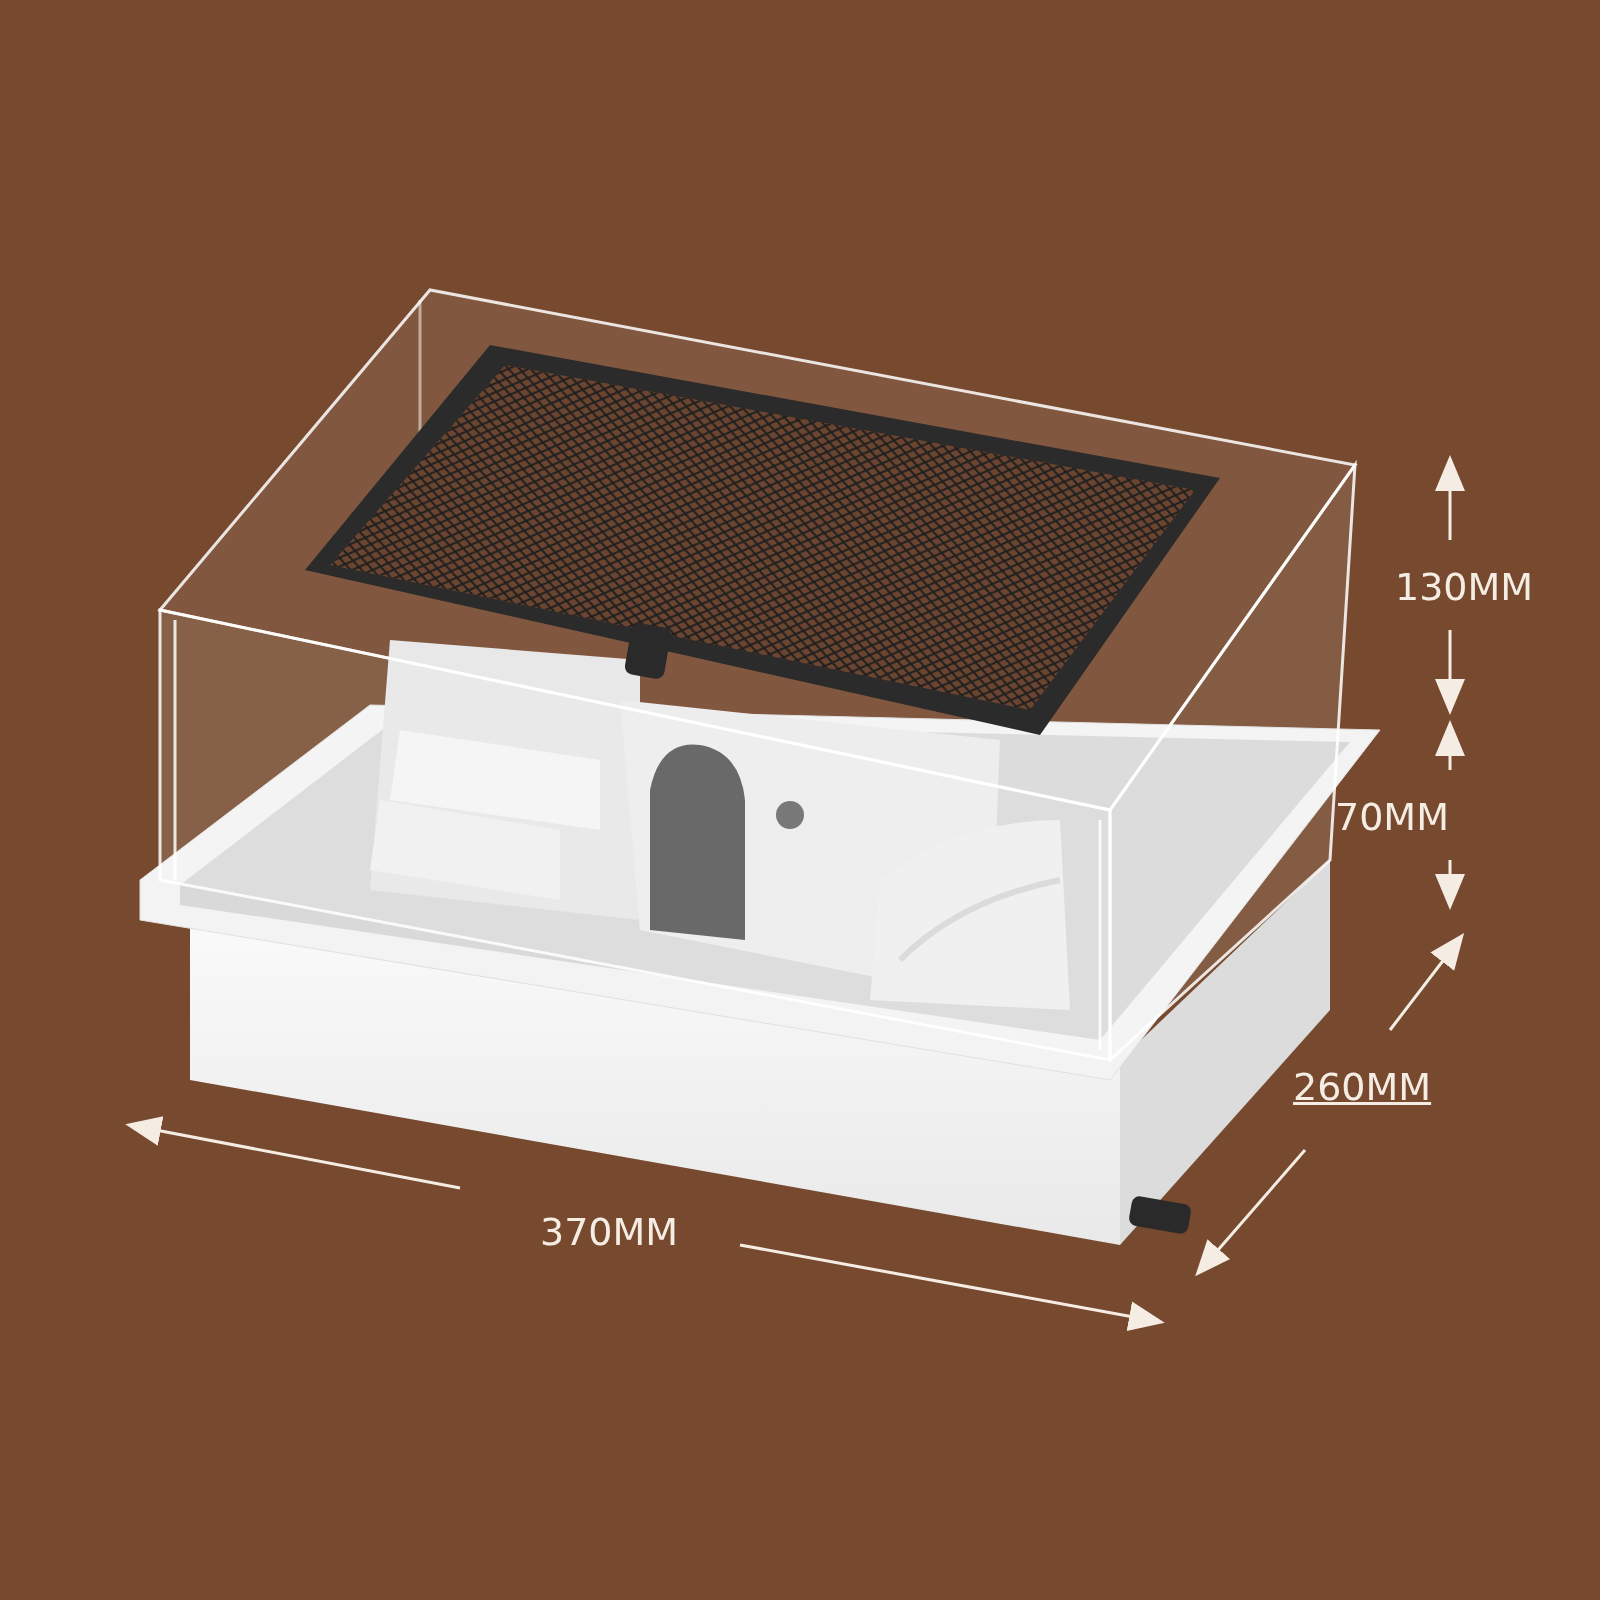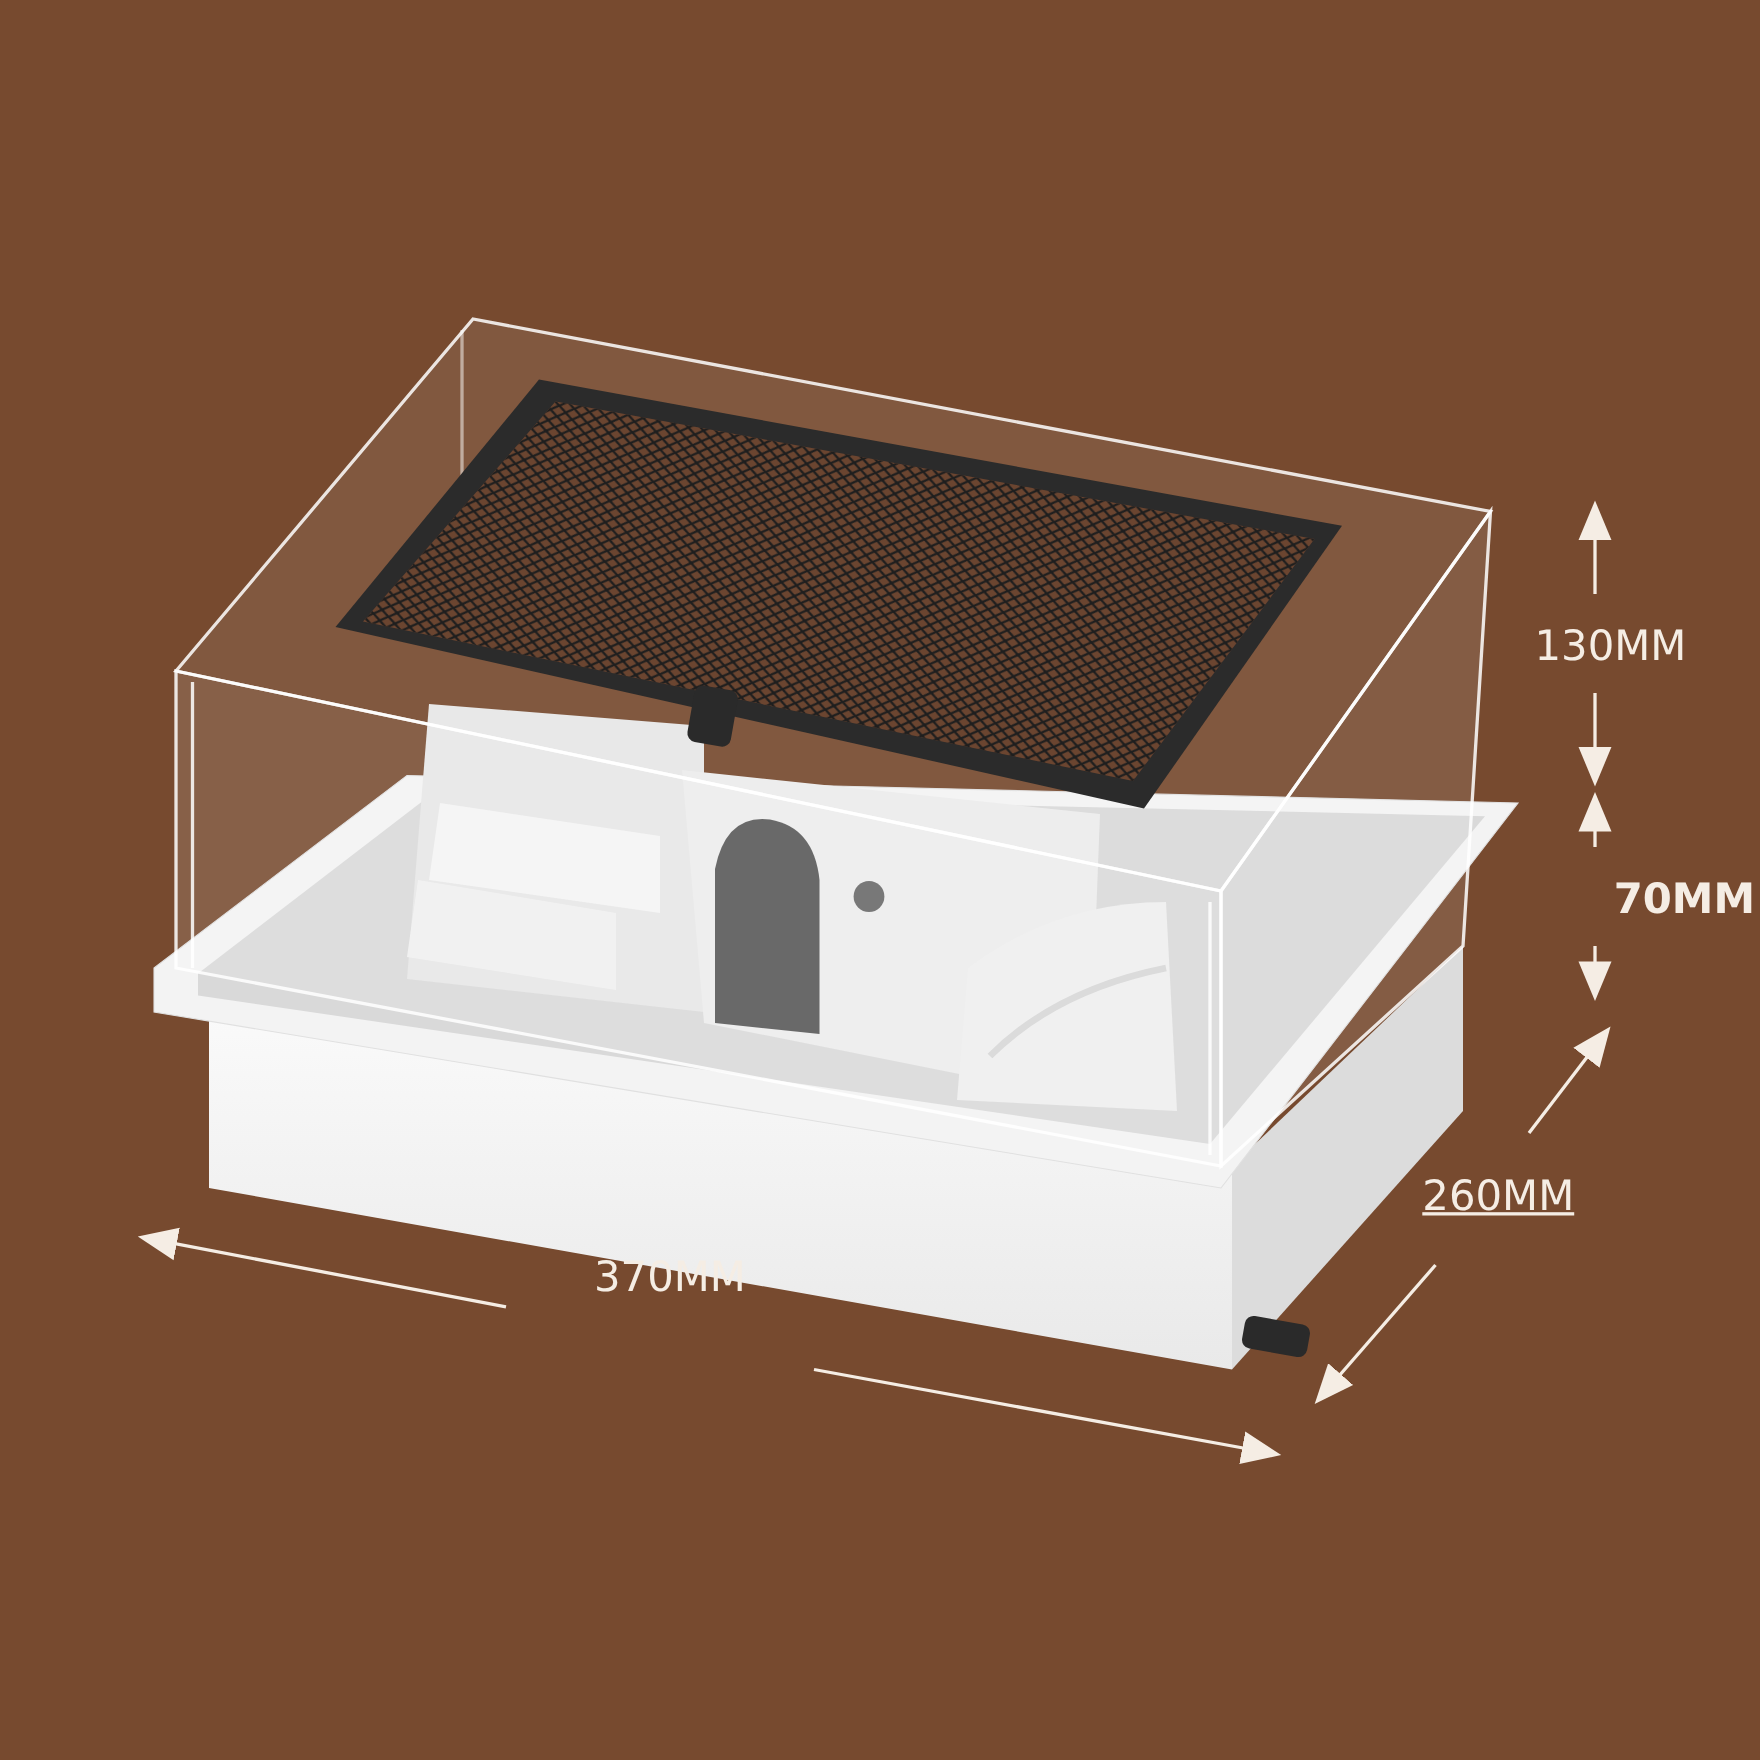--- a/index.html
+++ b/index.html
@@ -70,16 +70,16 @@
     <line x1="1450" y1="770" x2="1450" y2="735" marker-end="url(#ah)"></line>
     <line x1="1450" y1="860" x2="1450" y2="895" marker-end="url(#ah)"></line>
     <line x1="1390" y1="1030" x2="1455" y2="945" marker-end="url(#ah)"></line>
     <line x1="1305" y1="1150" x2="1205" y2="1265" marker-end="url(#ah)"></line>
     <line x1="460" y1="1188" x2="140" y2="1127" marker-end="url(#ah)"></line>
     <line x1="740" y1="1245" x2="1150" y2="1320" marker-end="url(#ah)"></line>
   </g>
 </svg>
 
 <div class="dim-label" style="left:1395px;top:565px;">130MM</div>
-<div class="dim-label" style="left:1467px;top:795px;font-weight:bold;">70MM</div>
+<div class="dim-label" style="left:1335px;top:795px;">70MM</div>
 <div class="dim-label" style="left:1293px;top:1065px;text-decoration:underline;">260MM</div>
-<div class="dim-label" style="left:540px;top:1139px;">370MM</div>
+<div class="dim-label" style="left:540px;top:1210px;">370MM</div>
 </div>
 
 </body></html>

